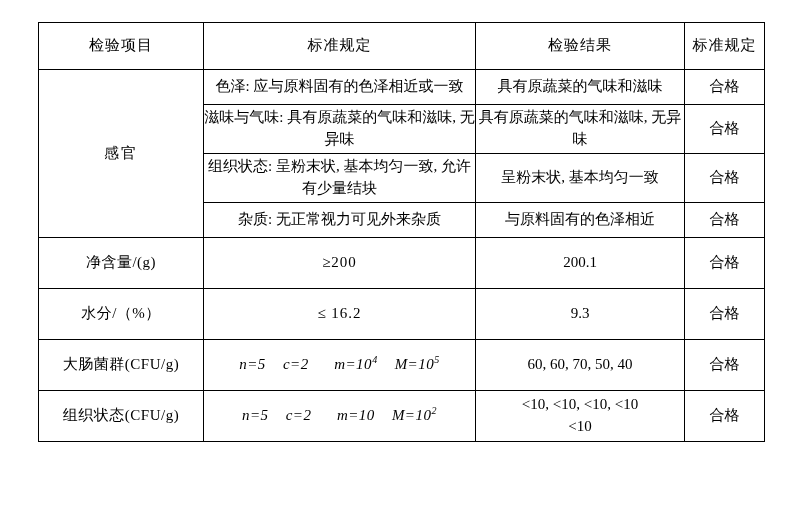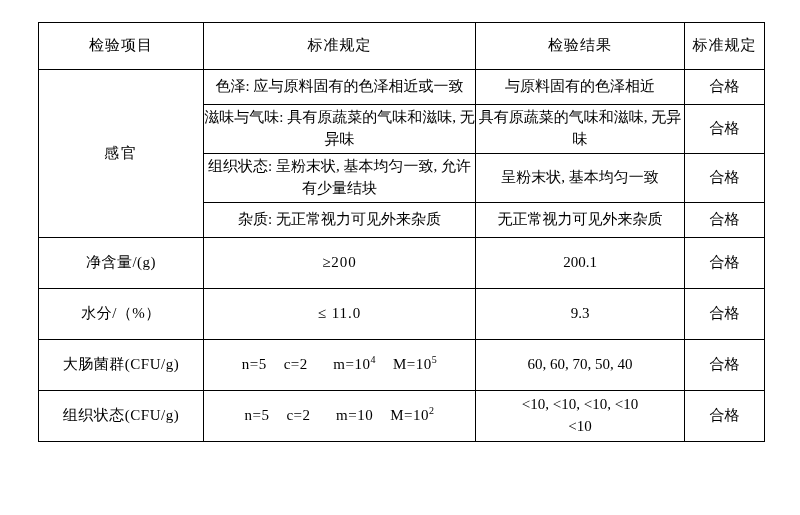--- a/index.html
+++ b/index.html
@@ -65,21 +65,21 @@
     letter-spacing: 2px;
   }
   .row-sense td { height: 34px; }
   .row-sense2 td { height: 48px; }
   .row-tall td { height: 50px; }
   .sup {
     font-size: 10px;
     vertical-align: super;
     line-height: 0;
   }
-  .nowrap { white-space: nowrap; }
+  .nowrap { white-space: nowrap; font-style: italic; }
   .mono-ish {
     font-family: "Liberation Serif", "DejaVu Serif", serif;
     letter-spacing: 0.5px;
   }
   .spaced { letter-spacing: 1px; }
   .item-label {
     font-size: 15px;
     letter-spacing: 0.5px;
   }
   .two-line { line-height: 1.5; }
@@ -99,52 +99,52 @@
       <tr class="hdr">
         <td>检验项目</td>
         <td>标准规定</td>
         <td>检验结果</td>
         <td>标准规定</td>
       </tr>
 
       <tr class="row-sense">
         <td rowspan="4" class="sensory-label">感官</td>
         <td class="left">色泽: 应与原料固有的色泽相近或一致</td>
-        <td class="center cell-pad">与原料固有的色泽相近</td>
+        <td class="center cell-pad">具有原蔬菜的气味和滋味</td>
         <td>合格</td>
       </tr>
 
       <tr class="row-sense2">
         <td class="left">滋味与气味: 具有原蔬菜的气味和滋味, 无异味</td>
         <td class="center cell-pad">具有原蔬菜的气味和滋味, 无异味</td>
         <td>合格</td>
       </tr>
 
       <tr class="row-sense2">
         <td class="left">组织状态: 呈粉末状, 基本均匀一致, 允许有少量结块</td>
         <td class="center cell-pad">呈粉末状, 基本均匀一致</td>
         <td>合格</td>
       </tr>
 
       <tr class="row-sense">
         <td class="left">杂质: 无正常视力可见外来杂质</td>
-        <td class="center cell-pad">无正常视力可见外来杂质</td>
+        <td class="center cell-pad">与原料固有的色泽相近</td>
         <td>合格</td>
       </tr>
 
       <tr class="row-tall">
         <td class="item-label">净含量/(g)</td>
         <td class="spaced">≥200</td>
         <td>200.1</td>
         <td>合格</td>
       </tr>
 
       <tr class="row-tall">
         <td class="item-label">水分/（%）</td>
-        <td class="spaced">≤ 11.0</td>
+        <td class="spaced">≤ 16.2</td>
         <td>9.3</td>
         <td>合格</td>
       </tr>
 
       <tr class="row-tall">
         <td class="item-label">大肠菌群(CFU/g)</td>
         <td class="left mono-ish nowrap">
           <span>n=5</span>&nbsp;&nbsp;&nbsp;
           <span>c=2</span>&nbsp;&nbsp;&nbsp;&nbsp;&nbsp;
           <span>m=10</span><span class="sup">4</span>&nbsp;&nbsp;&nbsp;

